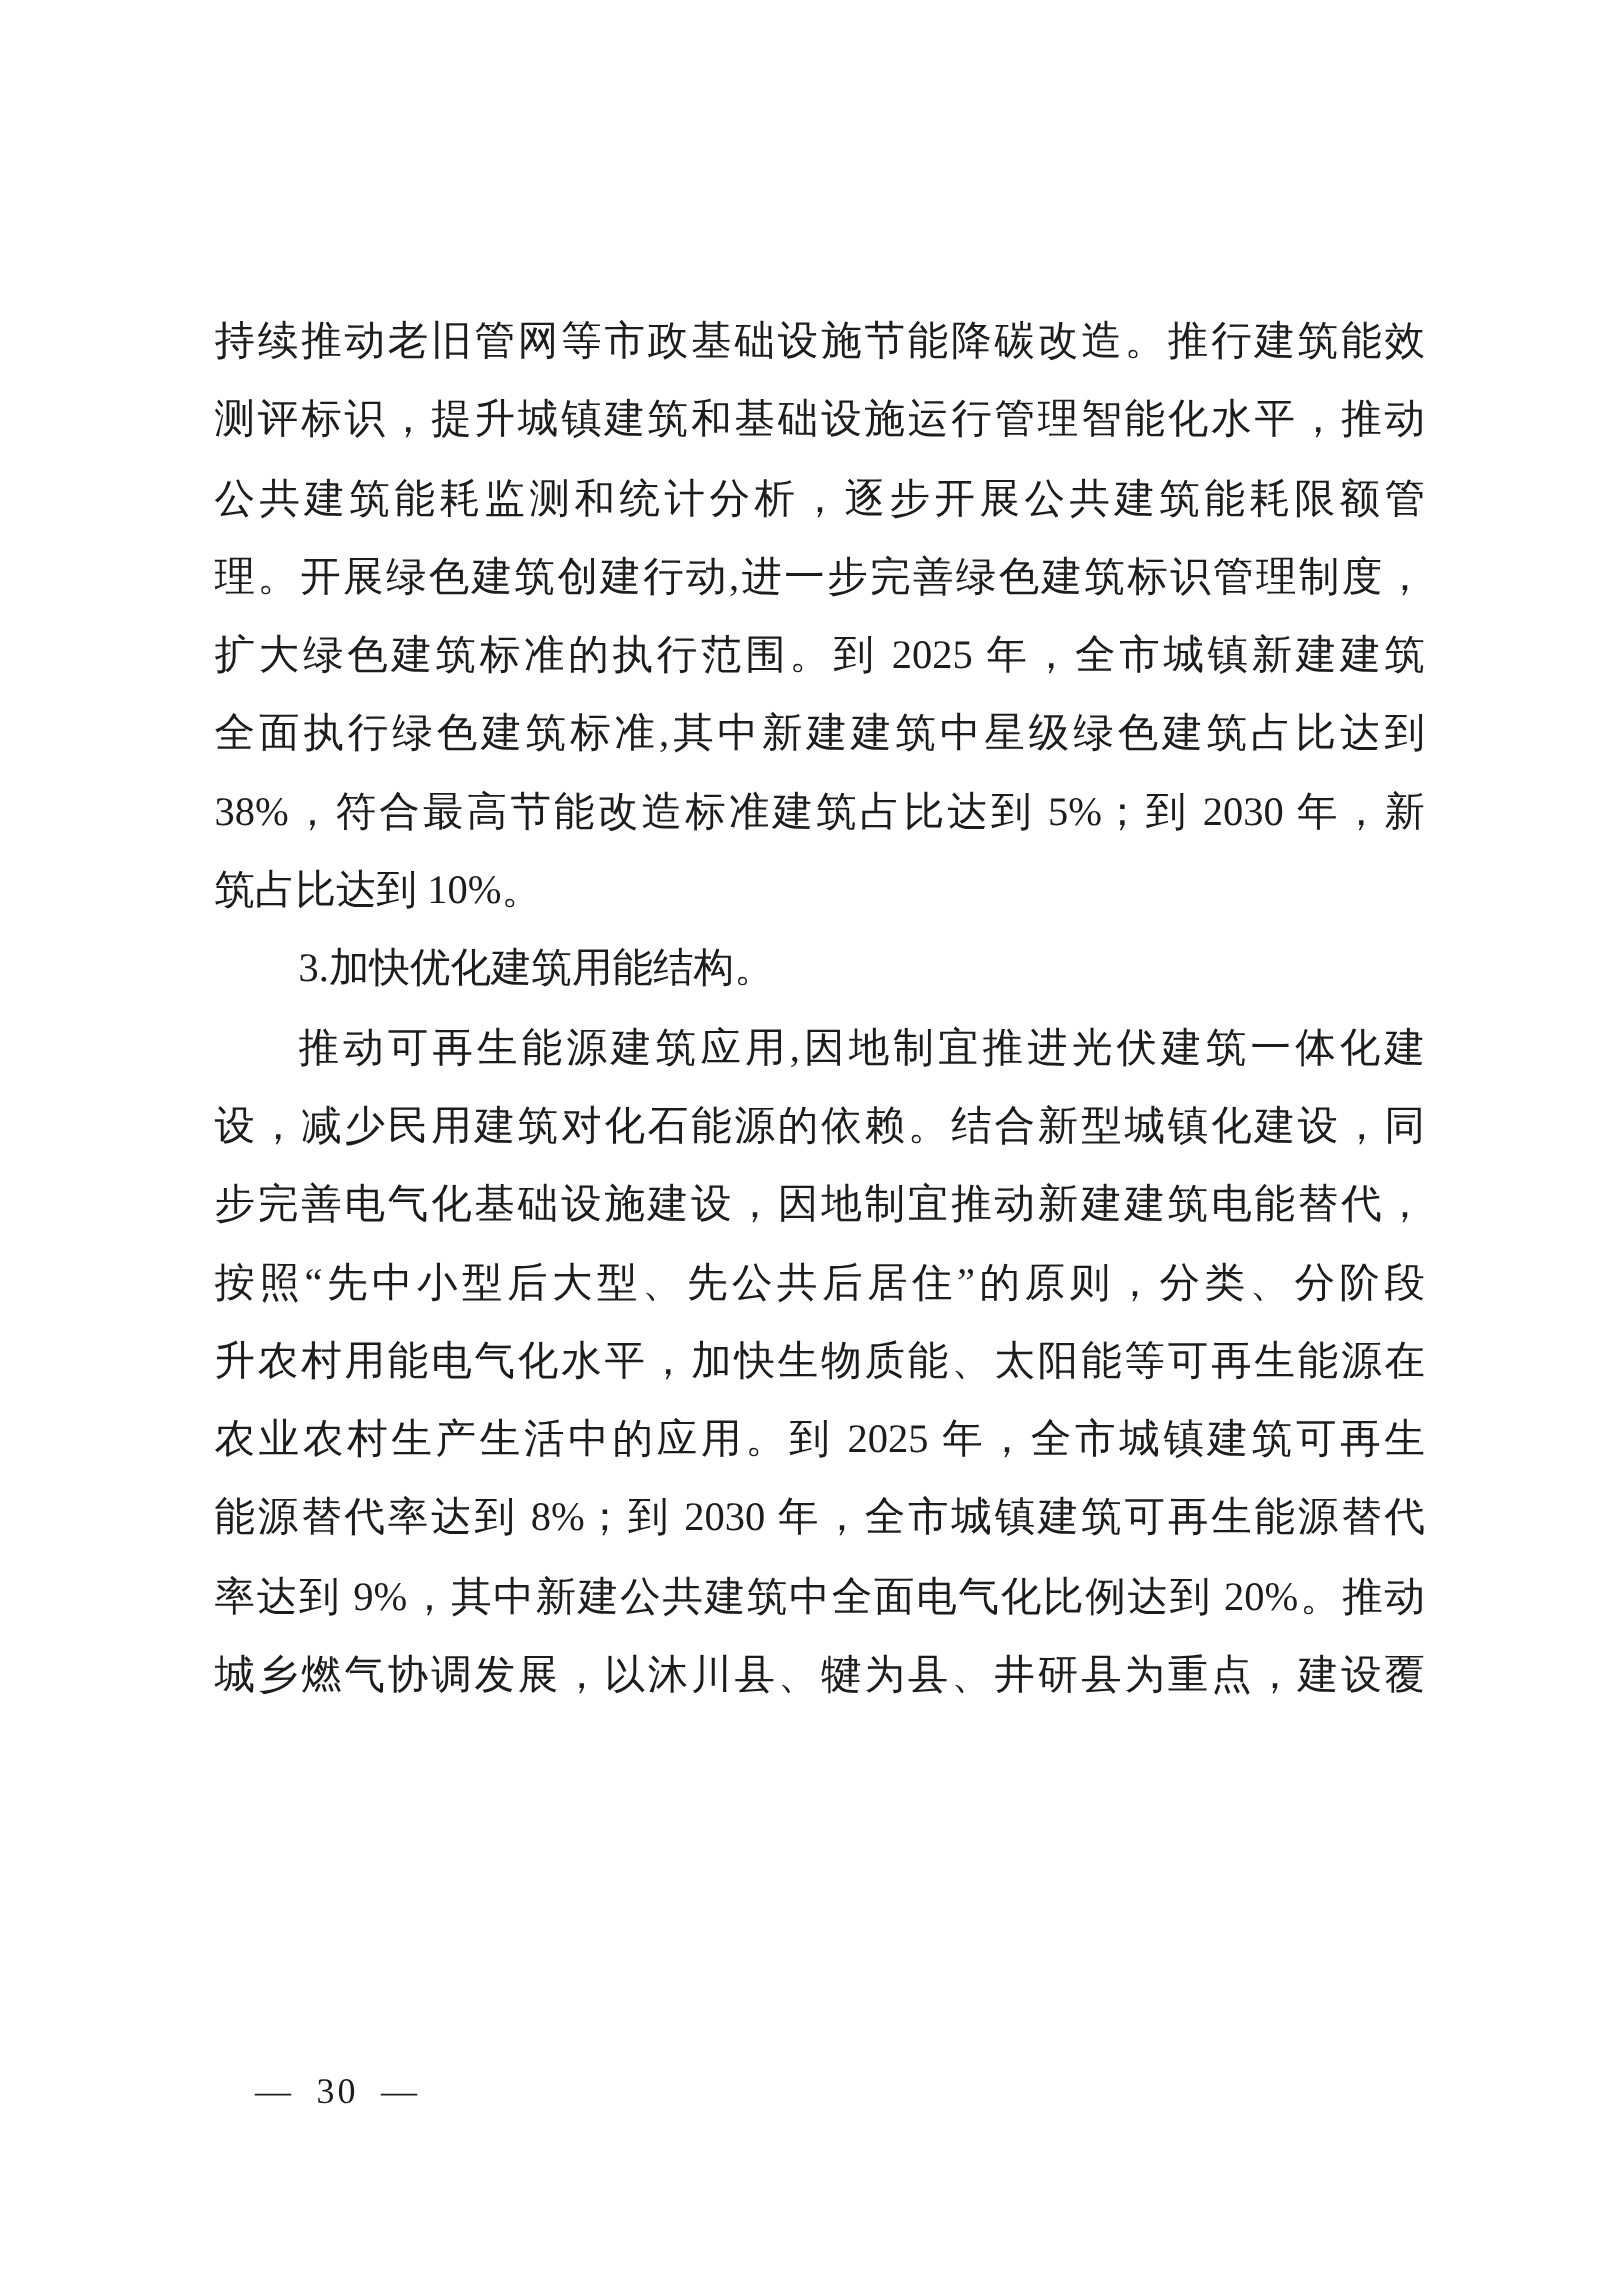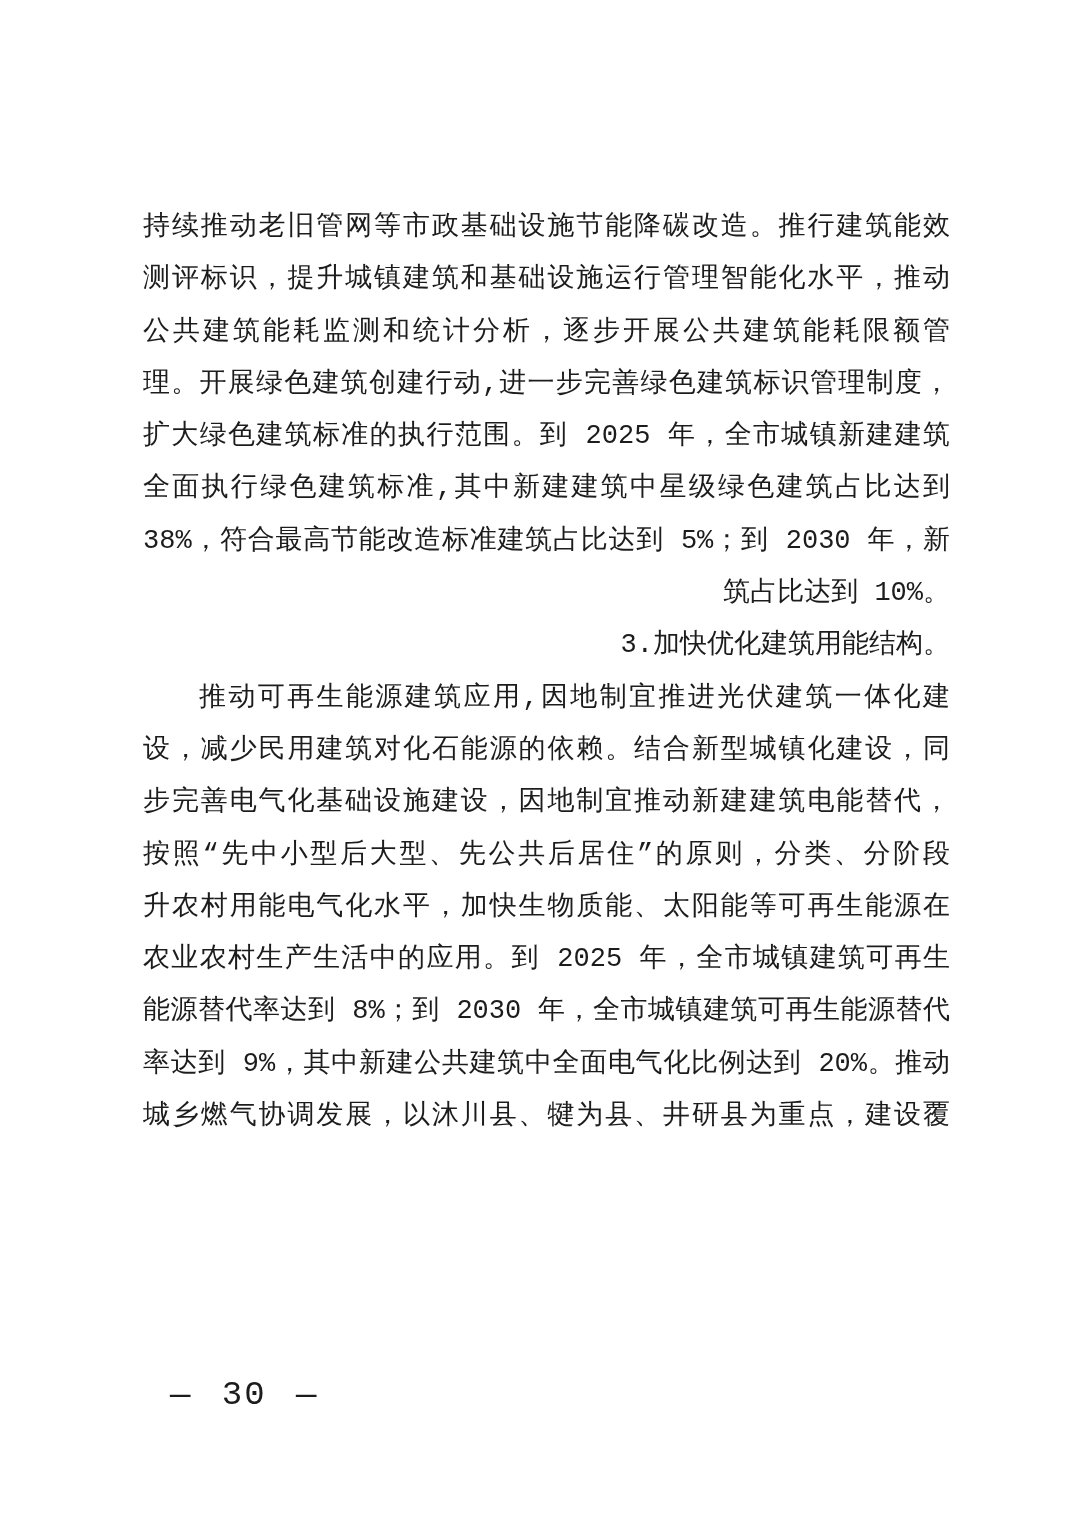--- a/index.html
+++ b/index.html
@@ -6,21 +6,21 @@
     margin: 0;
     padding: 0;
     background: #ffffff;
   }
   .page {
     position: relative;
     width: 1080px;
     height: 1527px;
     background: #ffffff;
     color: #1c1c1c;
-    font-family: Liberation Mono, monospace;
+    font-family: Liberation Serif, serif;
     overflow: hidden;
   }
   .text-block {
     position: absolute;
     left: 143px;
     top: 201px;
     width: 807px;
     font-size: 27px;
   }
   .line {
@@ -32,30 +32,30 @@
   .line.justify {
     text-align: justify;
   }
   .line.justify::after {
     content: "";
     display: inline-block;
     width: 100%;
     height: 0;
   }
   .line.plain {
-    text-align: right;
+    text-align: left;
   }
   .indent {
     text-indent: 56px;
   }
   .footer {
     position: absolute;
     left: 170px;
     top: 1380px;
-    font-size: 34px;
+    font-size: 24px;
     line-height: 30px;
     letter-spacing: 2px;
     word-spacing: 7px;
     color: #1c1c1c;
   }
 </style>
 </head>
 <body>
 
 <div class="page">

